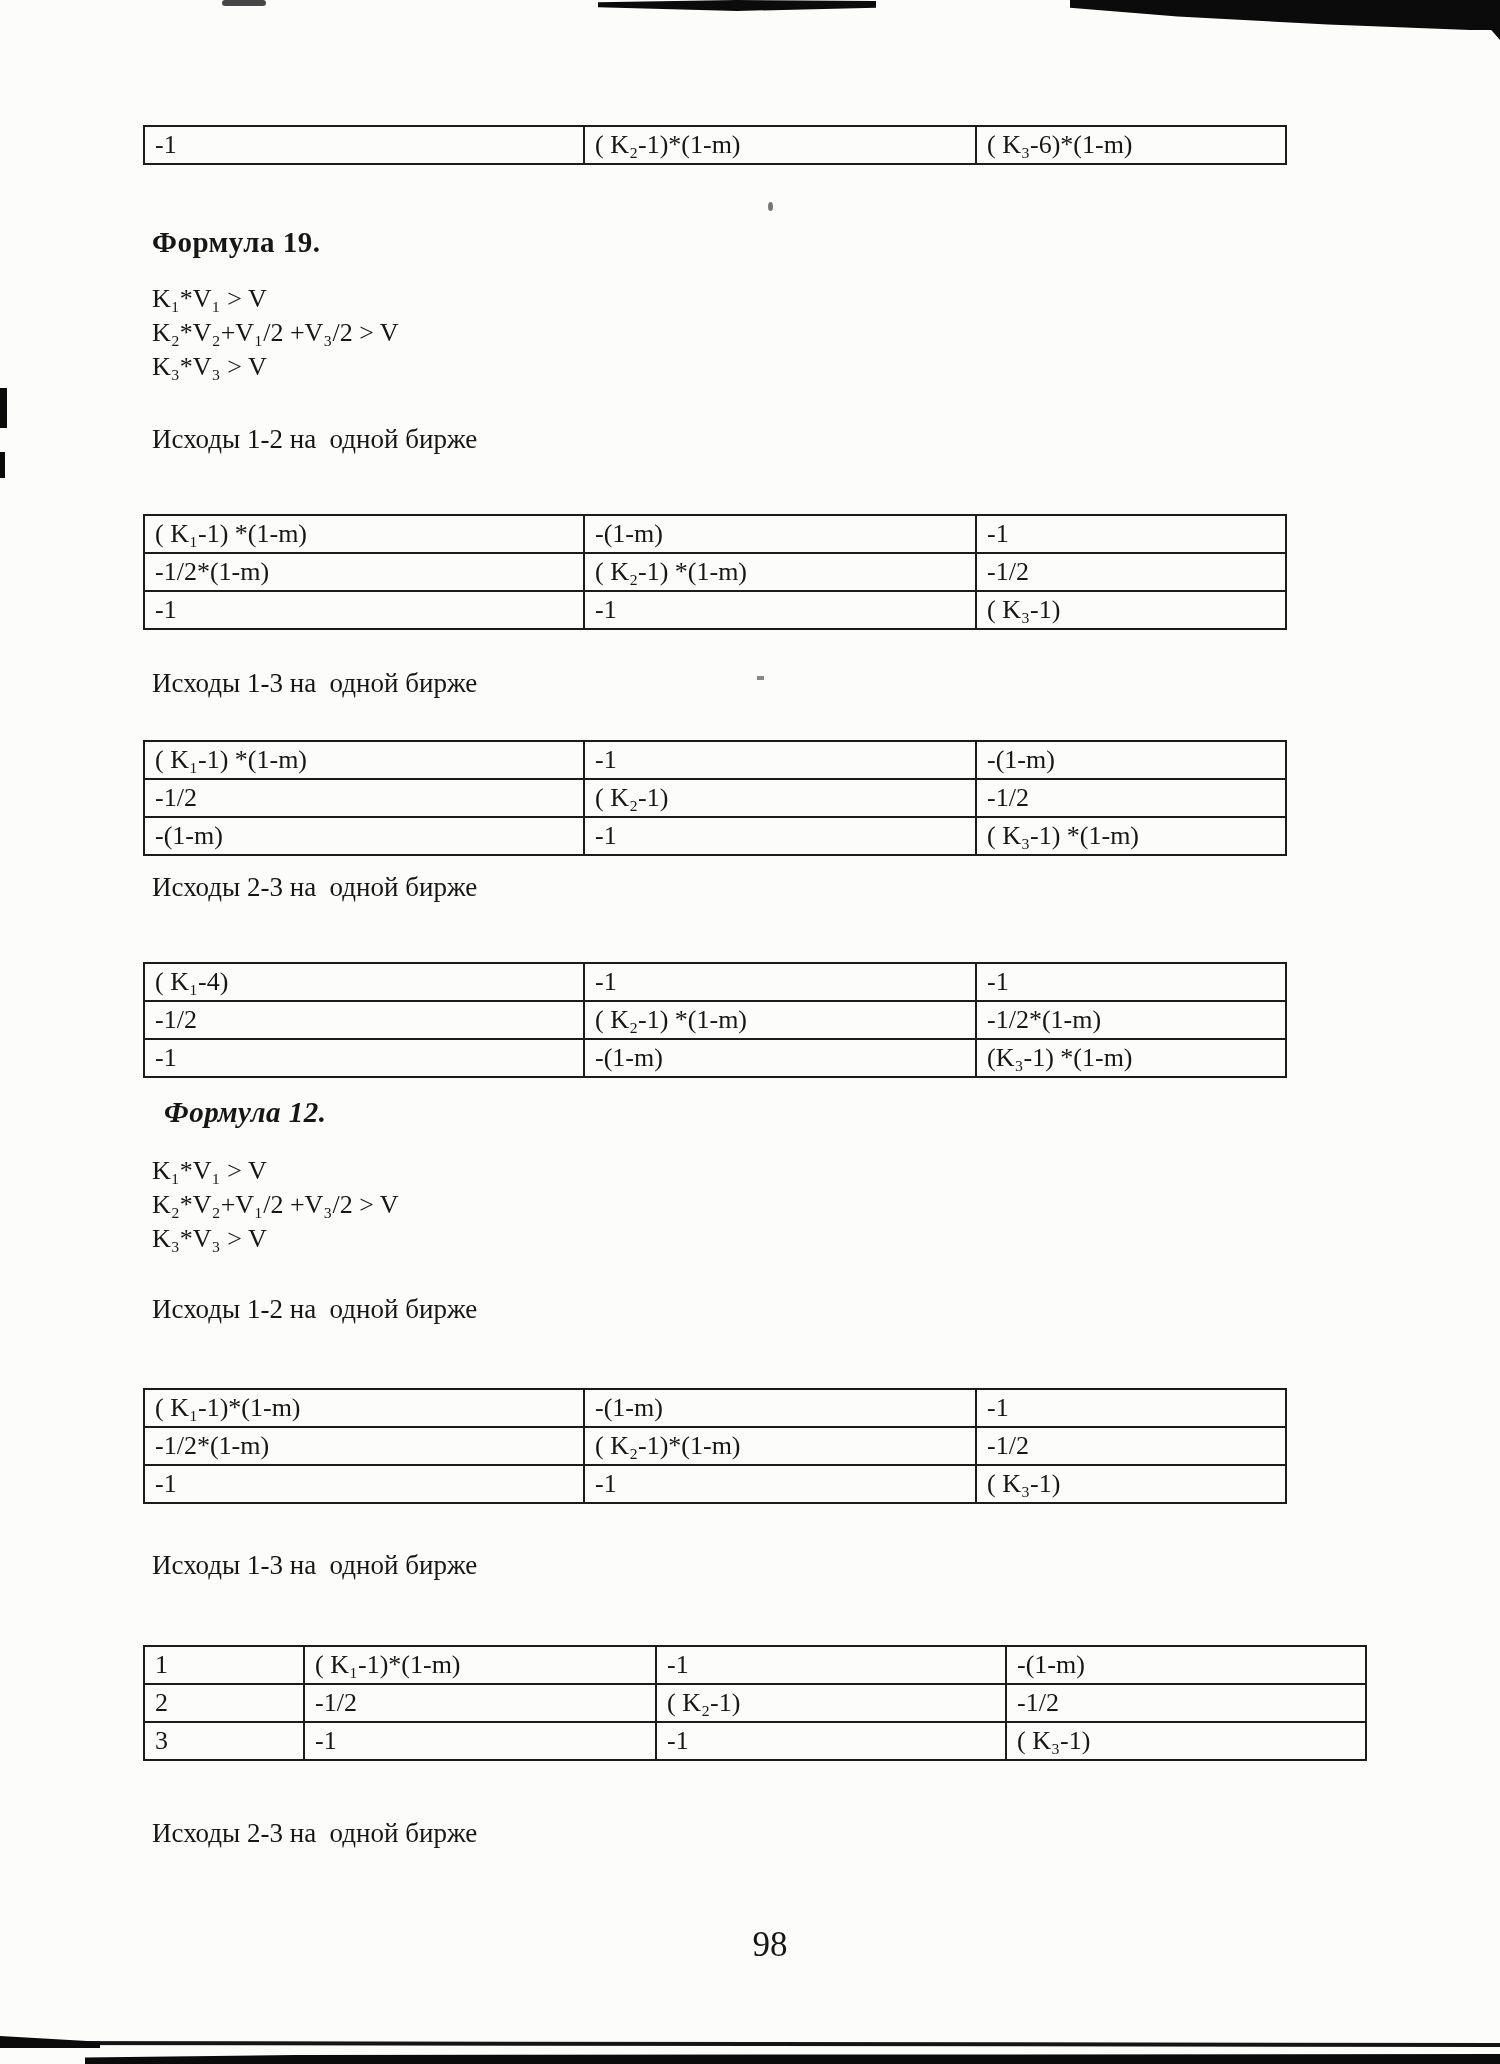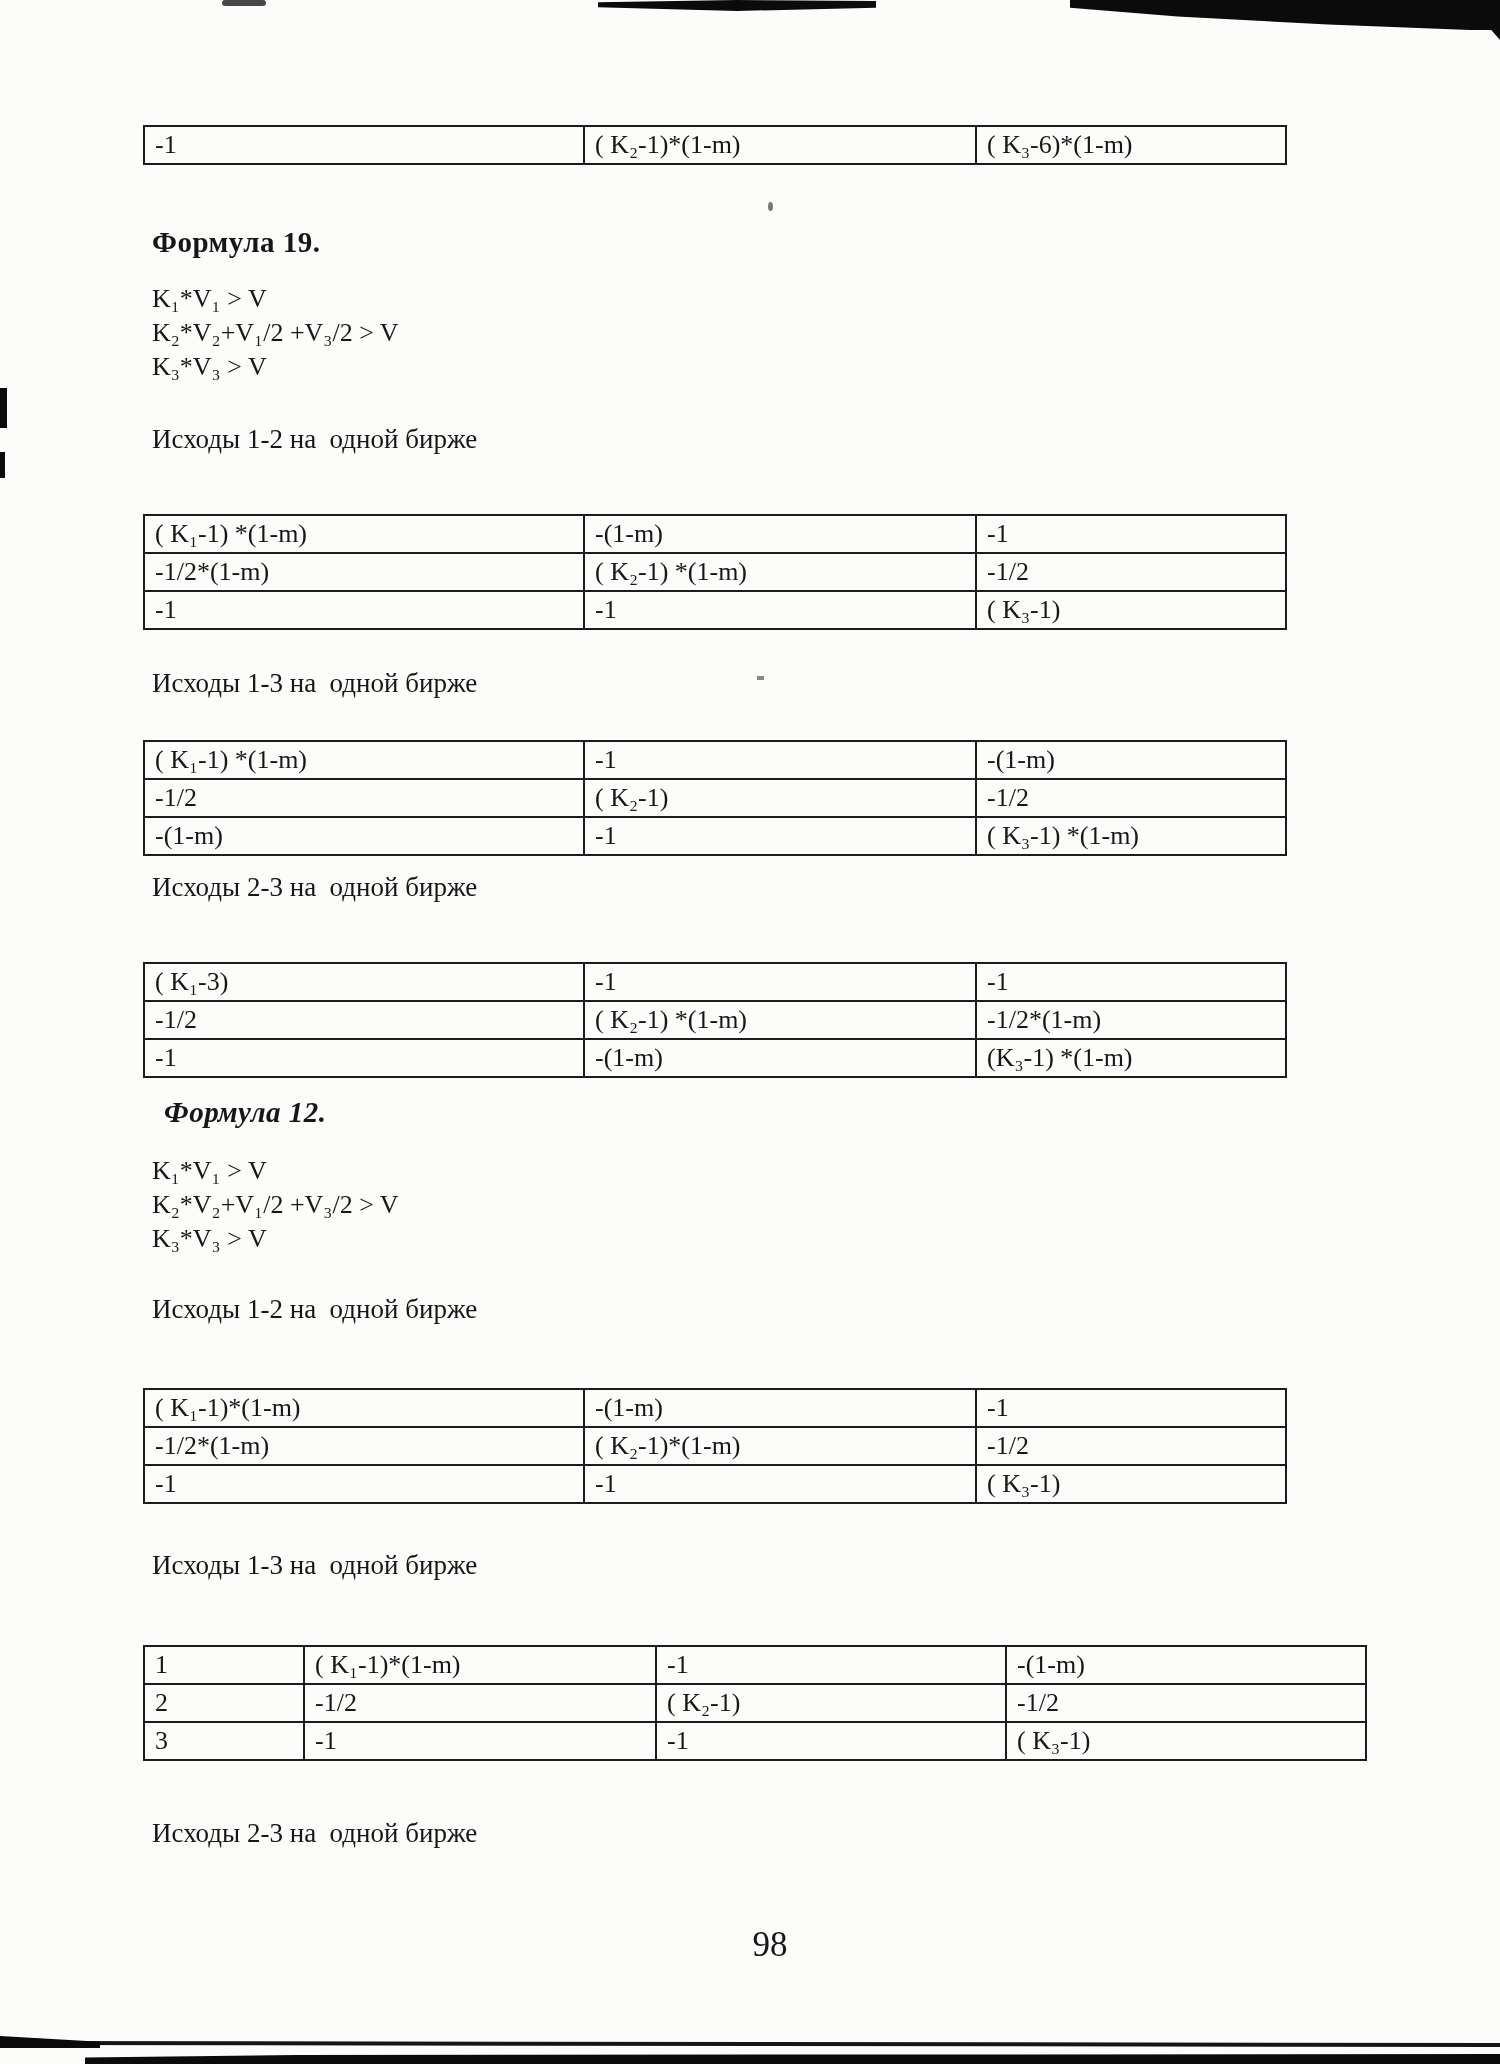--- a/index.html
+++ b/index.html
@@ -127,21 +127,21 @@
 <div class="abs label" style="left:152px;top:872px;">Исходы 2-3 на  одной бирже</div>
 
 <table class="grid t3" style="left:143px;top:962px;">
   <colgroup>
       <col class="c0">
       <col class="c1">
       <col class="c2">
     </colgroup>
   <tbody>
     <tr>
-      <td>( K₁-3)</td>
+      <td>( K₁-4)</td>
       <td>-1</td>
       <td>-1</td>
     </tr>
     <tr>
       <td>-1/2</td>
       <td>( K₂-1) *(1-m)</td>
       <td>-1/2*(1-m)</td>
     </tr>
     <tr>
       <td>-1</td>

